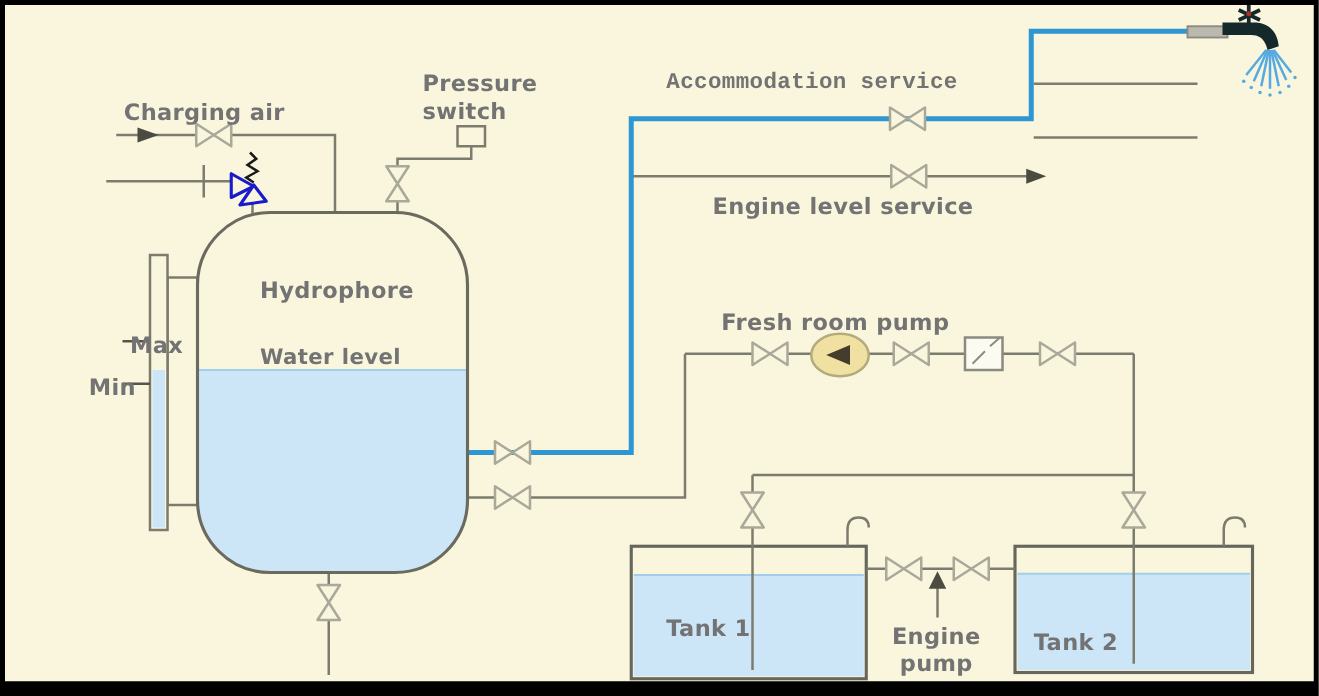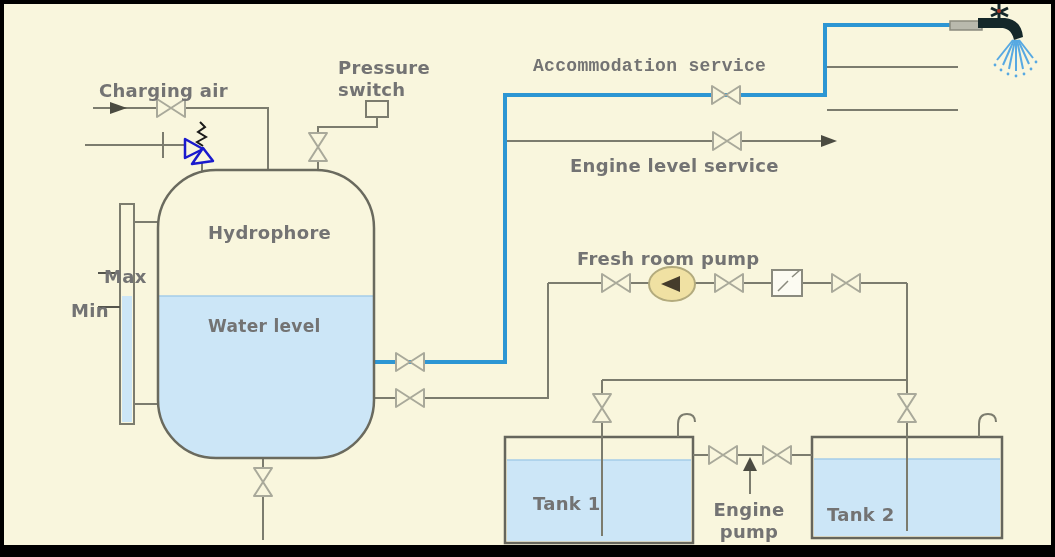--- a/index.html
+++ b/index.html
@@ -162,21 +162,21 @@
 </svg>
 
 <div class="lbl" style="left:95px;top:76px;">Charging air</div>
 <div class="lbl" style="left:334px;top:53px;">
   <div>Pressure</div>
   <div>switch</div>
 </div>
 <div class="lbl" style="left:529px;top:51px;font-family:Liberation Mono, monospace;">Accommodation service</div>
 <div class="lbl" style="left:566px;top:151px;">Engine level service</div>
 <div class="lbl" style="left:204px;top:218px;">Hydrophore</div>
-<div class="lbl small" style="left:204px;top:271px;margin-top:40px;">Water level</div>
+<div class="lbl small" style="left:204px;top:271px;">Water level</div>
 <div class="lbl" style="left:52px;top:262px;margin-left:48px;">Max</div>
 <div class="lbl" style="left:67px;top:296px;">Min</div>
 <div class="lbl" style="left:573px;top:244px;">Fresh room pump</div>
 <div class="lbl" style="left:517px;top:489px;margin-left:12px;">Tank 1</div>
 <div class="lbl" style="left:823px;top:489px;margin-top:11px;">Tank 2</div>
 <div class="lbl center" style="left:700px;top:495px;width:90px;">
   <div>Engine</div>
   <div>pump</div>
 </div>
 

